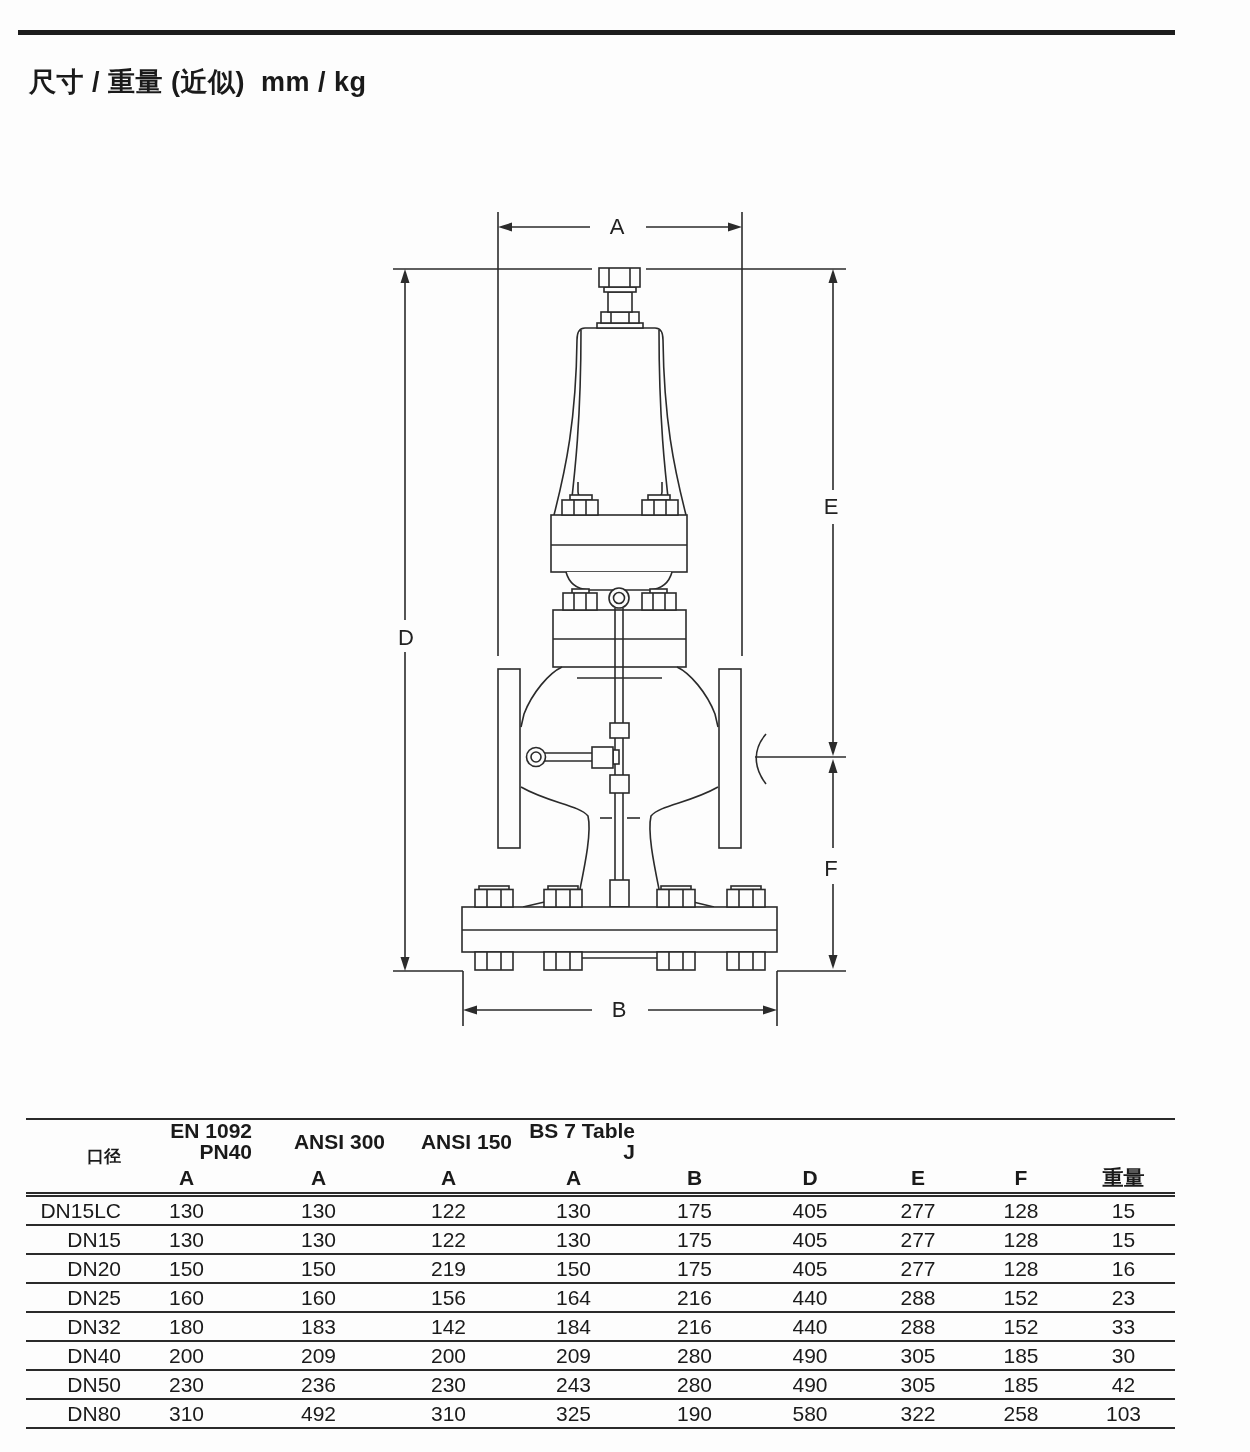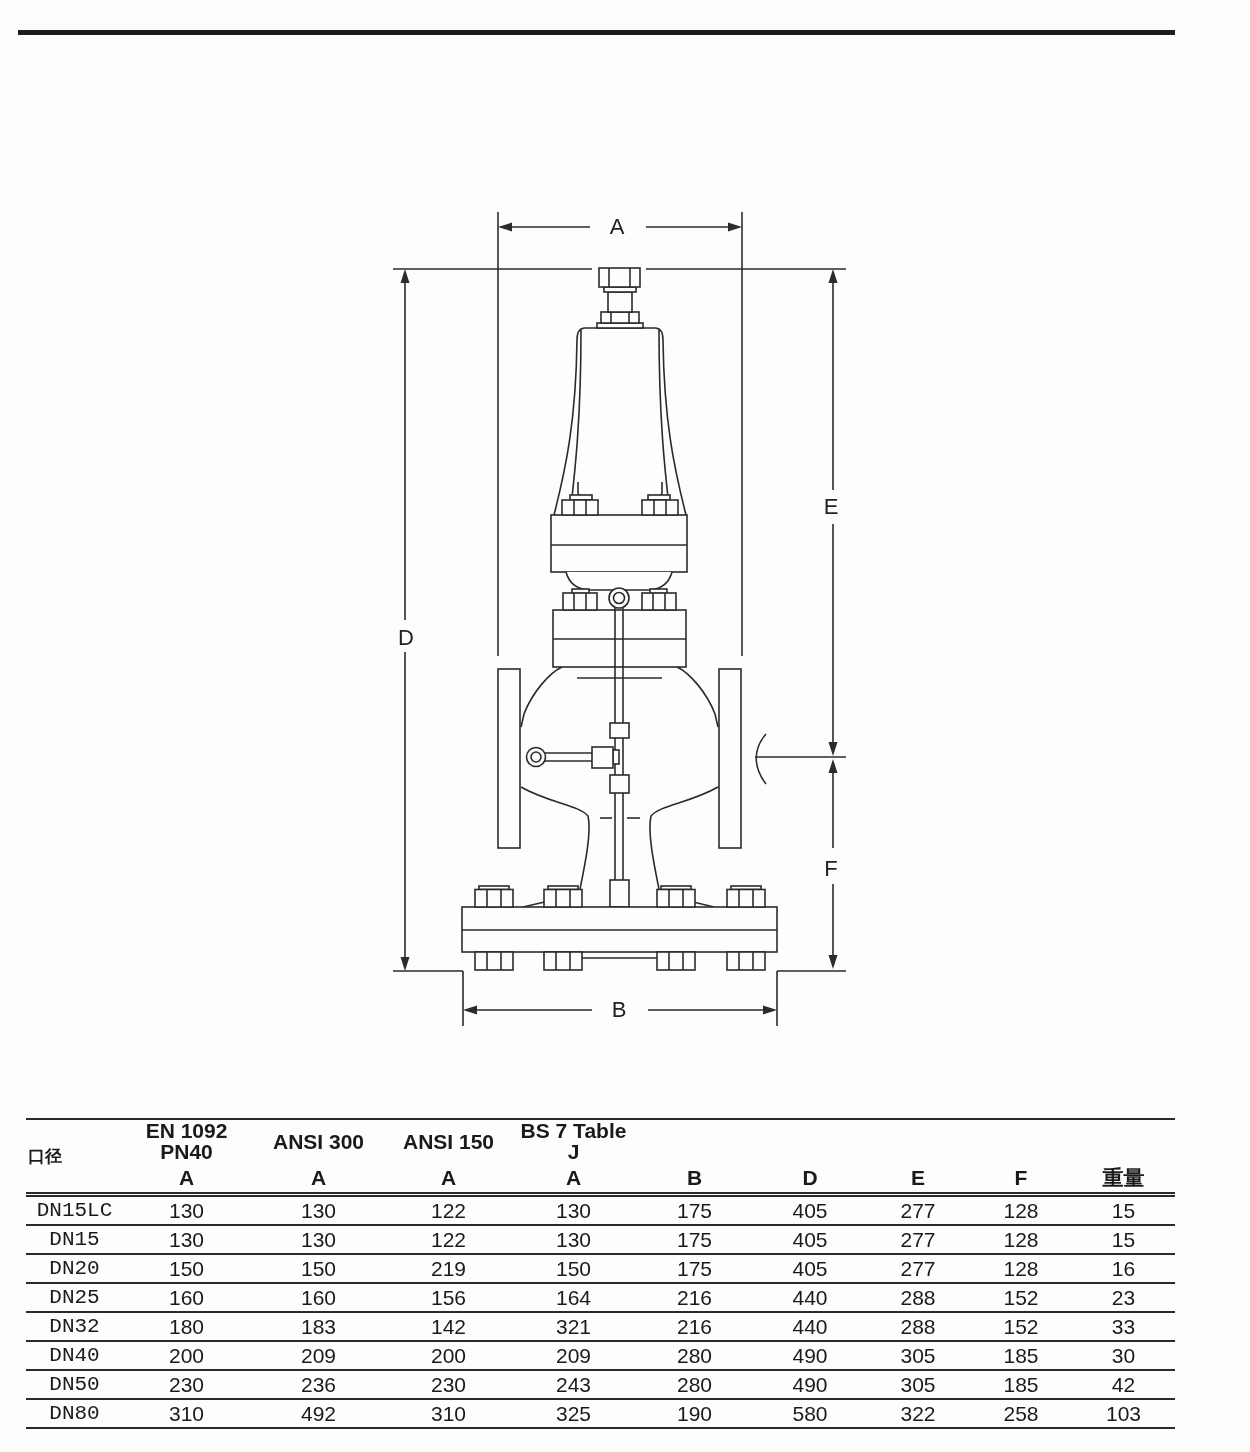--- a/index.html
+++ b/index.html
@@ -39,38 +39,39 @@
     width:1149px;
     border-collapse:collapse;table-layout:fixed;
     border-top:2px solid #2a2a2a;
     font-size:21px;color:#1a1a1a;
   }
   table.dims th, table.dims td{
     padding:0;margin:0;text-align:center;vertical-align:middle;
     font-weight:normal;line-height:1;
   }
   table.dims thead th{font-weight:bold;}
-  table.dims thead tr.grp th{height:30px;}
+  table.dims thead tr.grp th{height:30px;text-align:right;}
   table.dims thead tr.sub th{height:30px;border-bottom:5px double #2a2a2a;}
   table.dims th.corner{
     text-align:left;font-size:17px;border-bottom:5px double #2a2a2a;
     padding-left:2px;
   }
   table.dims tbody td{
     height:27px;border-bottom:2px solid #2a2a2a;
   }
-  table.dims td.c-size{text-align:center;padding-left:2px;font-family:Liberation Mono, monospace;}
+  table.dims td.c-size{text-align:right;padding-left:2px;}
 </style>
 </head>
 <body>
 
 <div class="page">
 
   <div class="top-rule"></div>
 
+  <div class="page-title">尺寸 / 重量 (近似)  mm / kg</div>
 
   <svg class="diagram" viewBox="380 200 480 850">
 
     <g>
       <path d="M498,212 V656"></path>
       <path d="M742,212 V656"></path>
       <path d="M393,269 H592 M646,269 H846"></path>
       <path d="M755,757 H846"></path>
       <path d="M393,971 H463 M463,971 V1026"></path>
       <path d="M777,971 H846 M777,971 V1026"></path>
@@ -306,21 +307,21 @@
       <td>440</td>
       <td>288</td>
       <td>152</td>
       <td>23</td>
     </tr>
         <tr>
       <td class="c-size">DN32</td>
       <td>180</td>
       <td>183</td>
       <td>142</td>
-      <td>321</td>
+      <td>184</td>
       <td>216</td>
       <td>440</td>
       <td>288</td>
       <td>152</td>
       <td>33</td>
     </tr>
         <tr>
       <td class="c-size">DN40</td>
       <td>200</td>
       <td>209</td>

